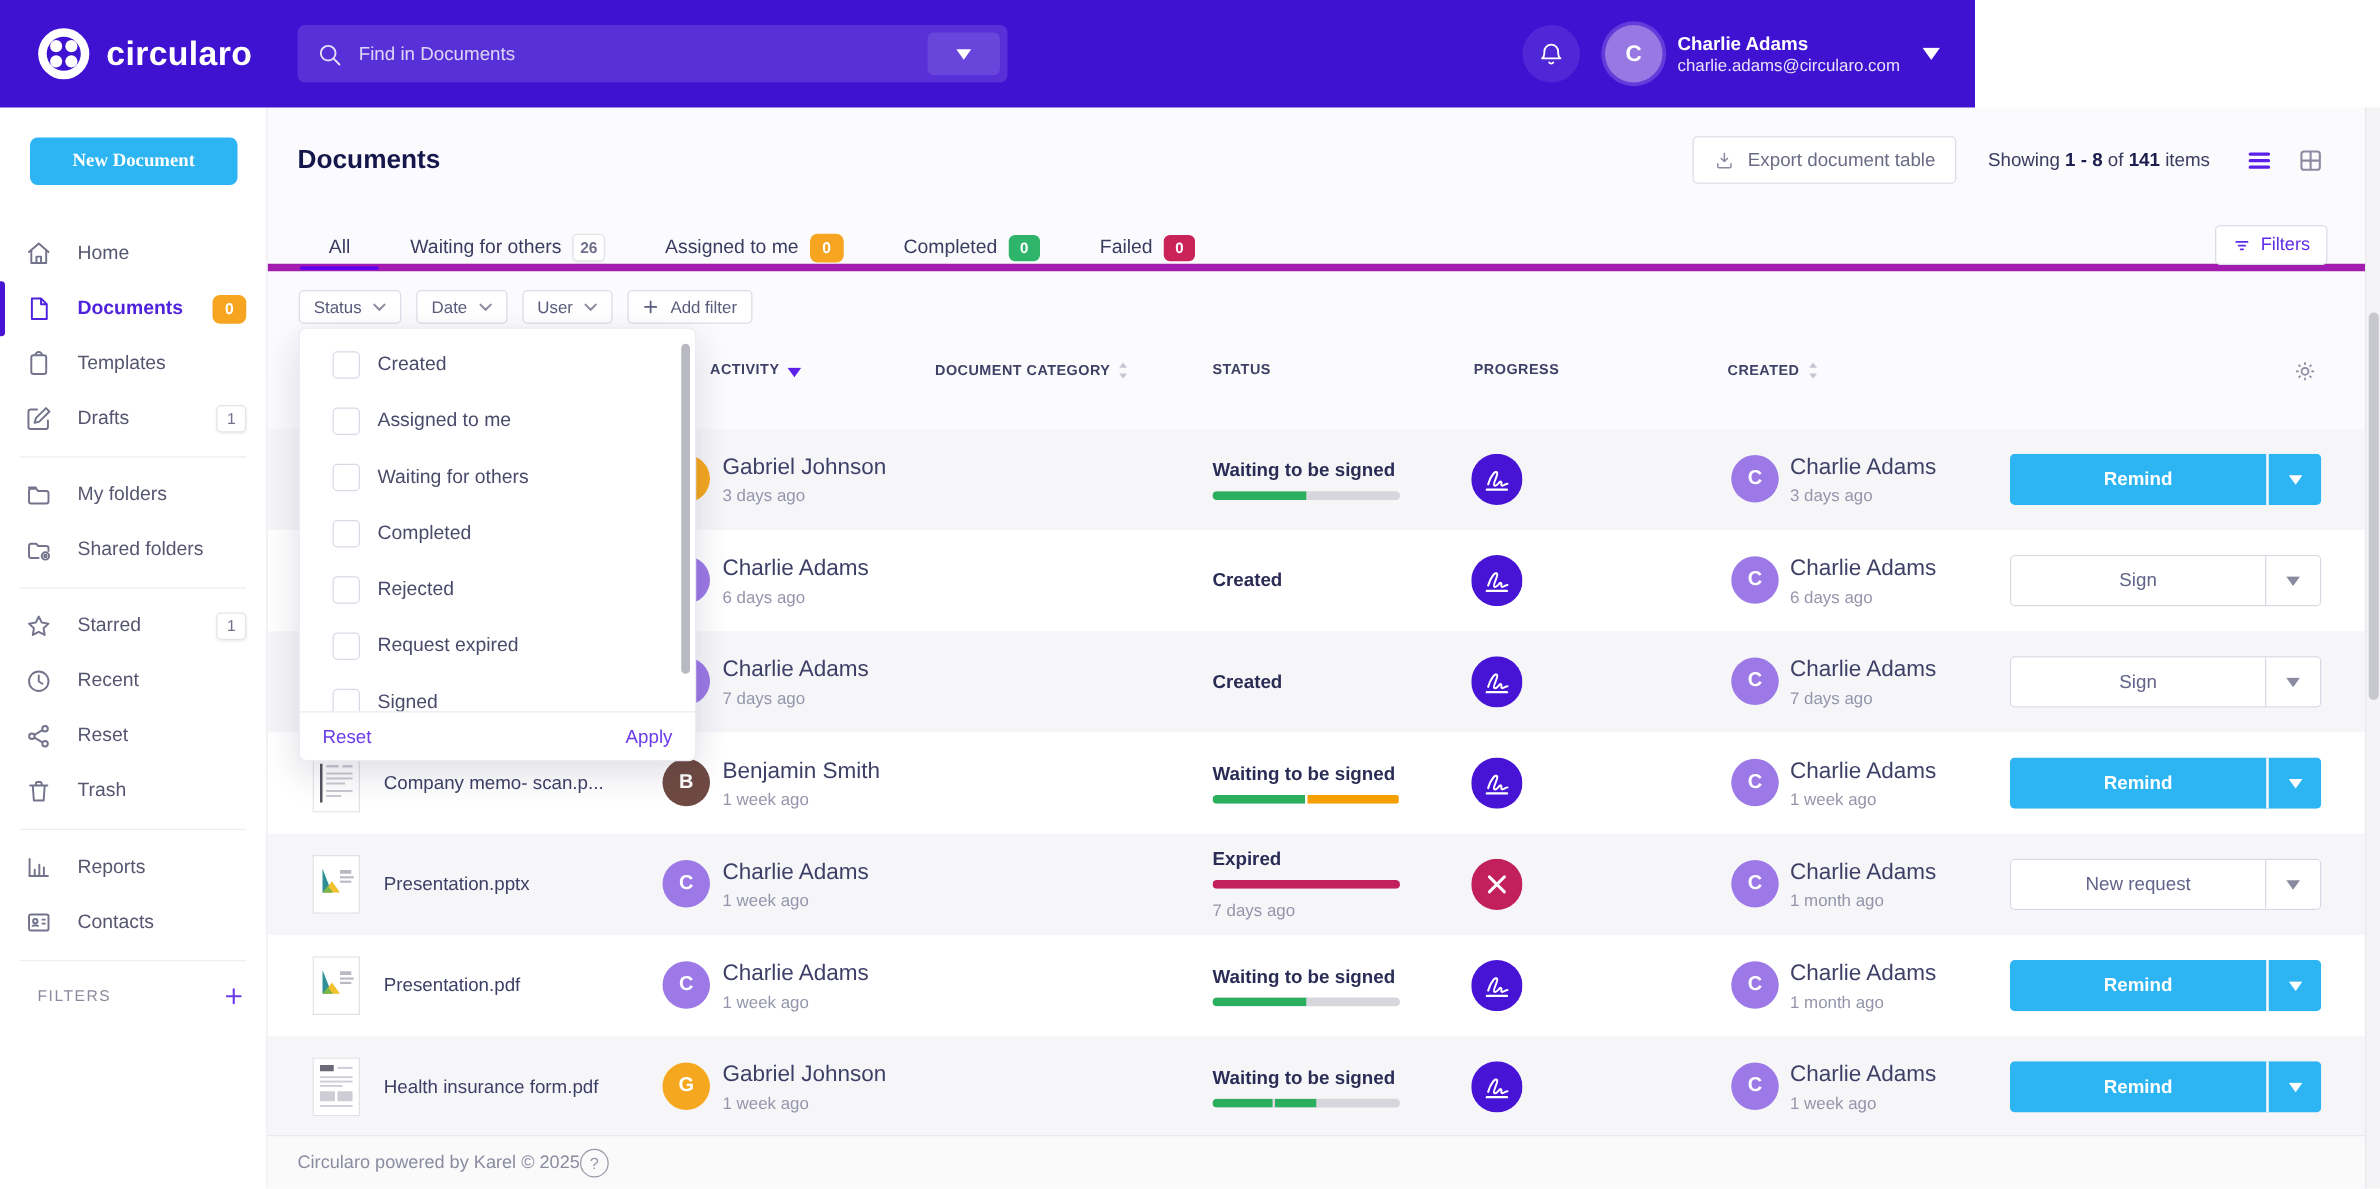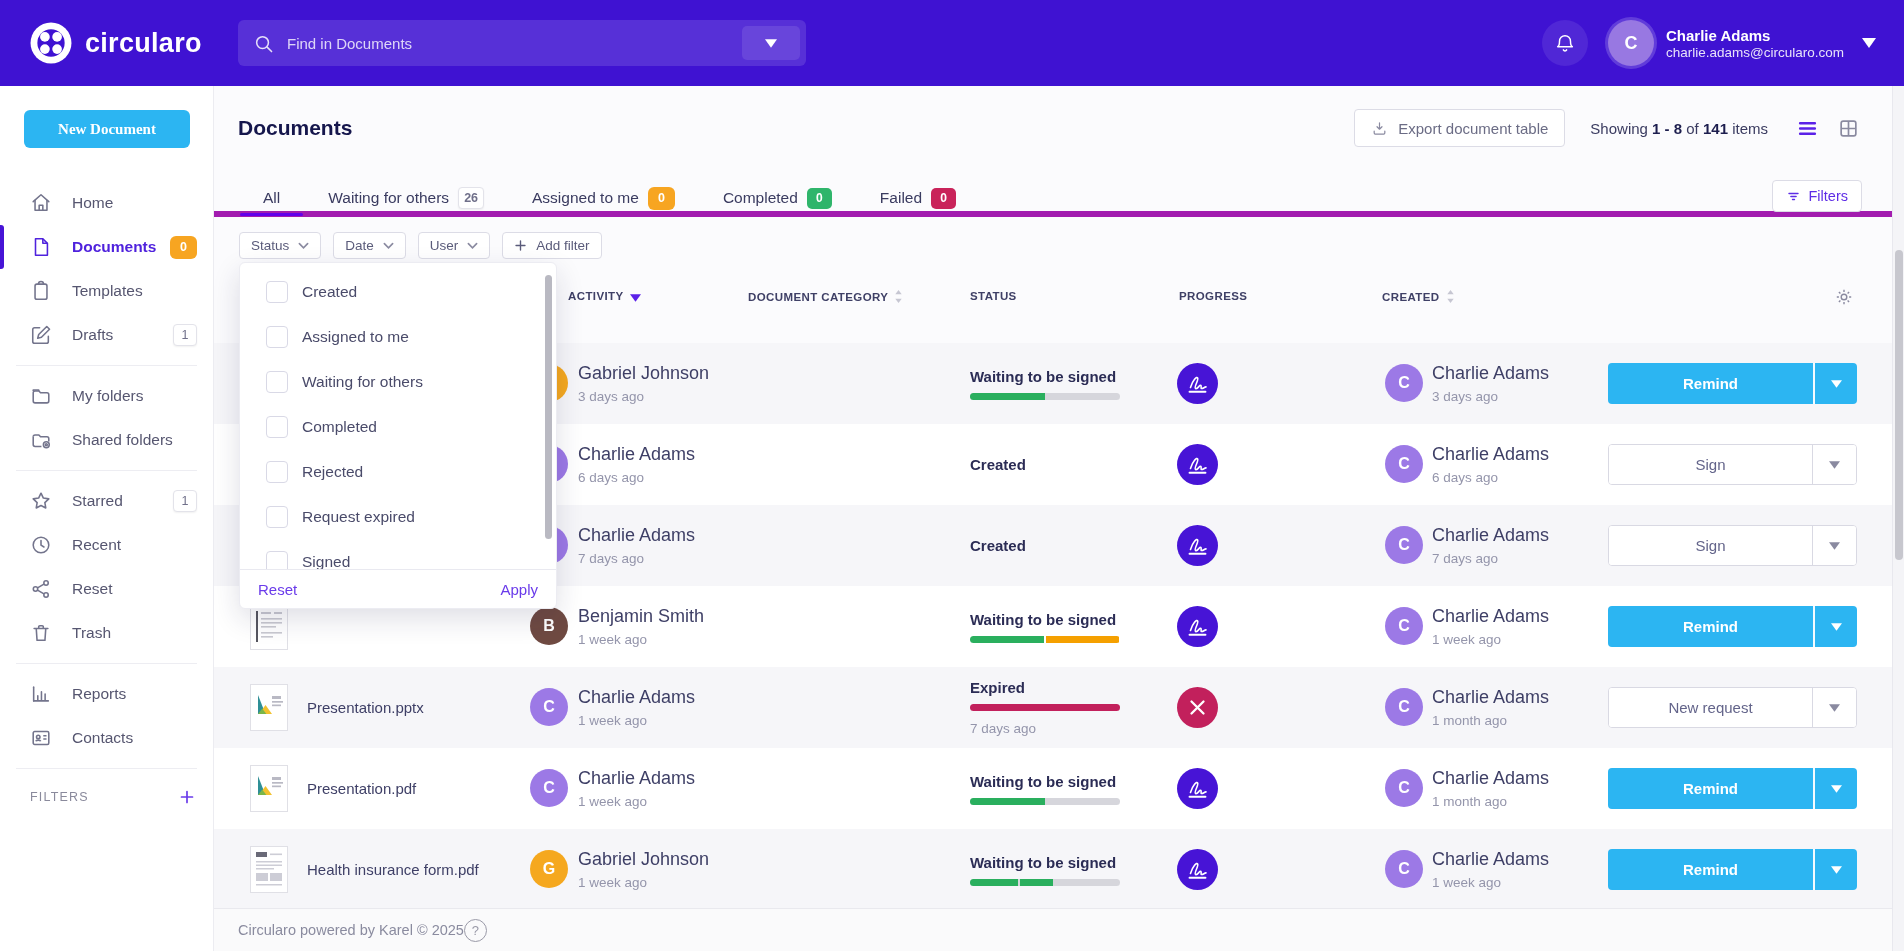--- a/index.html
+++ b/index.html
@@ -1,21 +1,21 @@
 <!DOCTYPE html>
 <html><head>
 <meta charset="utf-8">
 <style>
 *{margin:0;padding:0;box-sizing:border-box}
 html,body{width:1904px;height:951px}
 body{font-family:"Liberation Sans",sans-serif;background:#fff;overflow:hidden;position:relative}
 .icon{display:inline-flex;align-items:center;justify-content:center}
 .icon svg{width:100%;height:100%;display:block}
 
-.topbar{position:absolute;left:0;top:0;width:1904px;height:86px;background:#3F12D2;z-index:60}
+.topbar{position:absolute;left:0;top:0;width:1580px;height:86px;background:#3F12D2;z-index:60}
 .brand{position:absolute;left:30px;top:0;height:86px;display:flex;align-items:center;gap:13px}
 .brand-logo{width:42px;height:42px}
 .brand-name{color:#fff;font-size:27px;font-weight:700;letter-spacing:.3px}
 .searchbar{position:absolute;left:238px;top:20px;width:568px;height:46px;background:rgba(255,255,255,.13);border-radius:6px;display:flex;align-items:center;padding:0 16px;gap:14px}
 .search-icon{width:19px;height:19px;color:#fff;opacity:.85}
 .search-input{flex:1;background:transparent;border:none;outline:none;color:#fff;font-size:15px;font-family:inherit}
 .search-input::placeholder{color:rgba(255,255,255,.8)}
 .search-caret{position:absolute;right:6px;top:6px;bottom:6px;width:58px;background:rgba(255,255,255,.10);border-radius:5px;display:flex;align-items:center;justify-content:center;color:#fff;cursor:pointer}
 .search-caret .icon{width:12px;height:9px}
 .top-right{position:absolute;right:28px;top:0;height:86px;display:flex;align-items:center;gap:20px}
@@ -24,21 +24,21 @@
 .user-chip{display:flex;align-items:center;gap:12px;cursor:pointer}
 .avatar{border-radius:50%;display:flex;align-items:center;justify-content:center;color:#fff;font-weight:700}
 .avatar.top{width:46px;height:46px;background:#9878E2;font-size:18px;box-shadow:0 0 0 3px rgba(255,255,255,.18)}
 .user-name{color:#fff;font-size:15px;font-weight:700;line-height:1.3}
 .user-email{color:rgba(255,255,255,.88);font-size:13.5px;font-weight:400}
 .user-caret{color:#fff;width:14px;height:10px;margin-left:6px}
 
 .sidebar{position:absolute;left:0;top:86px;width:214px;height:865px;background:#fff;border-right:1px solid #ececf1;z-index:40}
 .new-doc{position:absolute;left:24px;top:24px;width:166px;height:38px;background:#2CB5F2;color:#fff;border:none;border-radius:6px;font-size:15px;font-weight:700;font-family:Liberation Serif, serif;cursor:pointer}
 .nav{position:absolute;left:0;top:95px;width:100%}
-.nav-item{position:relative;height:44px;display:flex;align-items:center;padding-left:30px;gap:20px;cursor:pointer}
+.nav-item{position:relative;height:44px;display:flex;align-items:center;padding-left:20px;gap:20px;cursor:pointer}
 .nav-item .nav-icon{width:22px;height:22px;color:#73748c}
 .nav-label{font-size:15.5px;color:#565670;font-weight:500}
 .nav-item.active .nav-label{color:#4F22DD;font-weight:700}
 .nav-item.active .nav-icon{color:#4F22DD}
 .nav-item.active::before{content:"";position:absolute;left:0;top:0;width:4px;height:44px;background:#4714D6;border-radius:0 3px 3px 0}
 .nav-item .badge{position:absolute;right:16px}
 .badge{display:inline-flex;align-items:center;justify-content:center;font-weight:700}
 .badge.orange{background:#F7A521;color:#fff;font-size:12.5px;border-radius:6px;min-width:27px;height:23px;padding:0 6px}
 .badge.plain{background:#fff;border:1px solid #e3e3ea;color:#70708a;font-size:12.5px;border-radius:4px;min-width:24px;height:22px;padding:0 5px;box-shadow:0 1px 2px rgba(0,0,0,.06);font-weight:400}
 .badge.green{background:#2FB56B;color:#fff;font-size:12px;border-radius:5px;min-width:25px;height:21px}
@@ -571,20 +571,21 @@
               <rect x="11" y="9" width="10" height="2"></rect>
               <rect x="24" y="9" width="8" height="2"></rect>
               <rect x="11" y="15" width="21" height="1.6"></rect>
               <rect x="11" y="19" width="21" height="1.6"></rect>
               <rect x="11" y="23" width="15" height="1.6"></rect>
               <rect x="11" y="29" width="21" height="1.6"></rect>
               <rect x="11" y="33" width="12" height="1.6"></rect>
             </g>
           </svg>
         </span>
+        <div class="doc-name">Company memo- scan.p...</div>
         <div class="avatar cell-avatar activity-avatar" style="background:#6F4A42">B</div>
         <div class="two-line activity-text">
           <span class="p-name">Benjamin Smith</span>
           <span class="p-time">1 week ago</span>
         </div>
         <div class="status-cell">
           <span class="status-label">Waiting to be signed</span>
           <div class="bar notrack">
             <span style="width:49%;background:#2AAF5E"></span>
             <span style="width:49%;background:#F5A000"></span>

